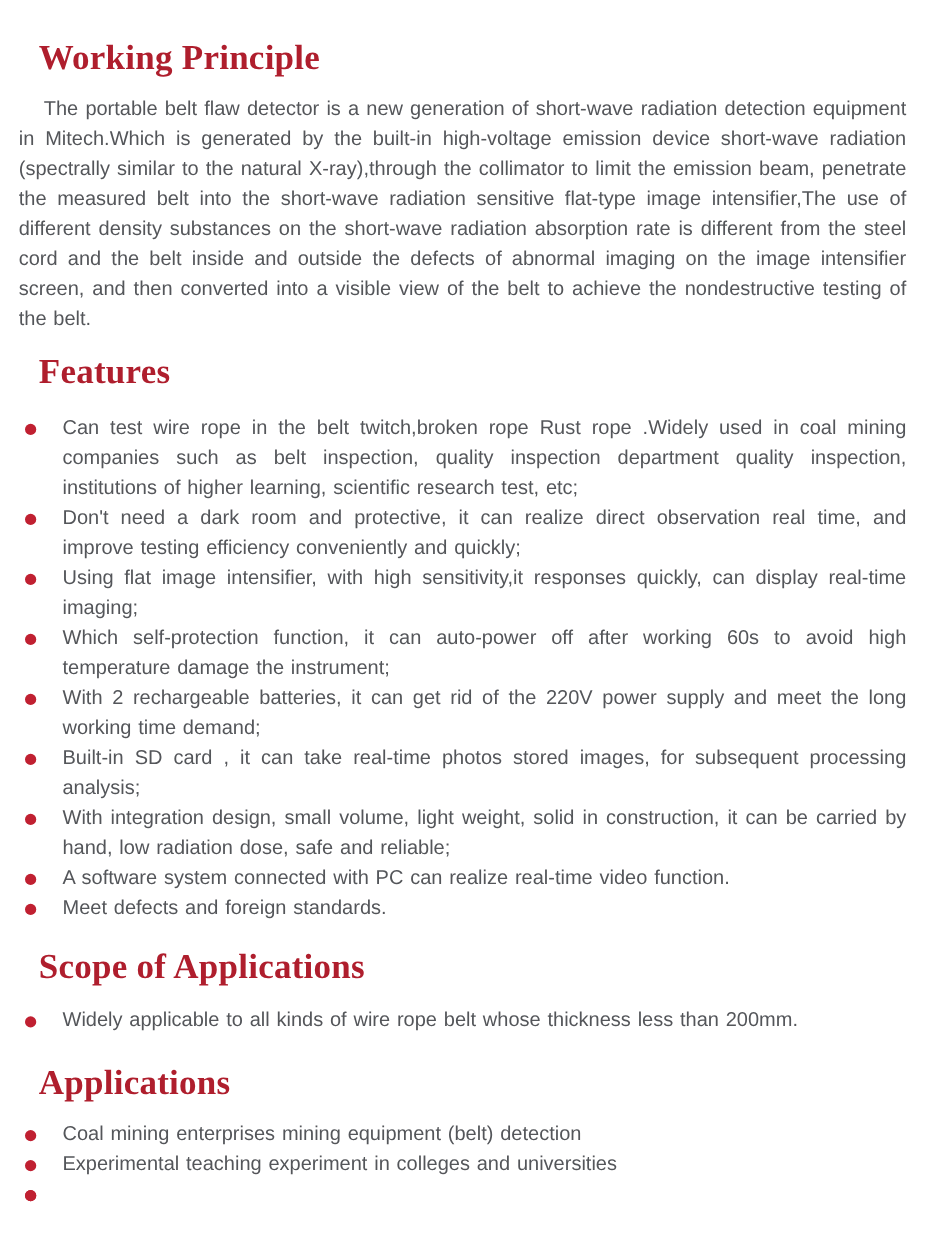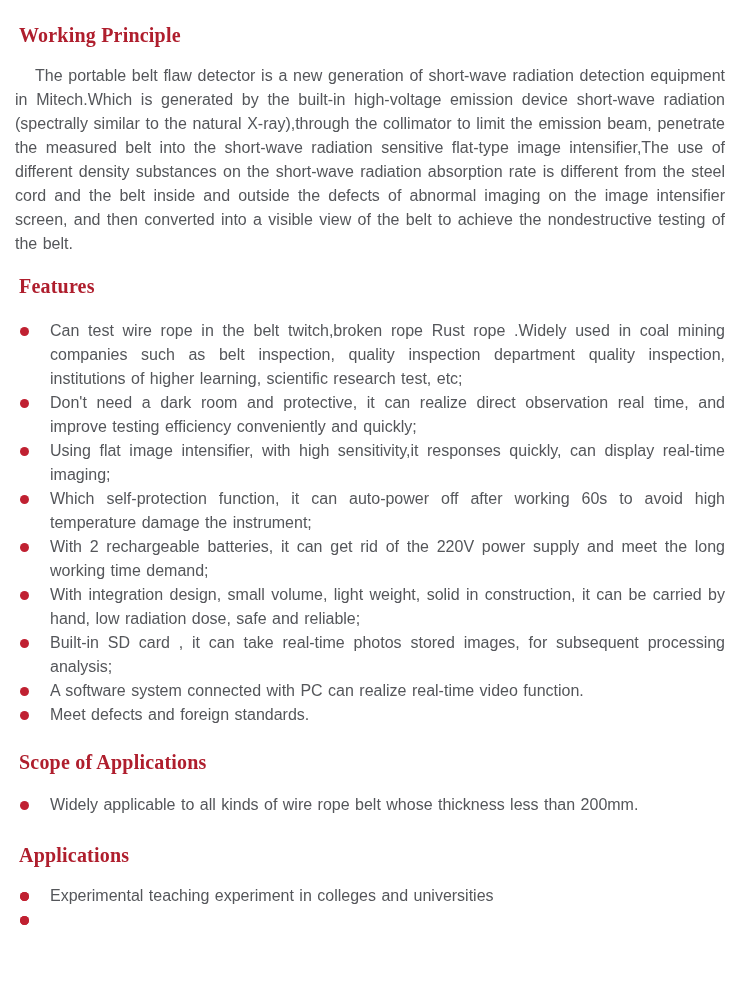--- a/index.html
+++ b/index.html
@@ -14,24 +14,24 @@
     box-sizing:border-box;
     padding:18px 25px 10px 15px;
     font-family:"Liberation Sans", sans-serif;
     font-size:16px;
     color:var(--body_text);
     -webkit-font-smoothing:antialiased;
   }
   .section-heading{
     font-family:"Liberation Serif", serif;
     font-weight:bold;
-    font-size:20px;
+    font-size:28px;
     line-height:26px;
     color:var(--heading);
-    margin:4px;
+    margin:16px;
     letter-spacing:0.2px;
   }
   .heading-gap-sm{margin-bottom:16px;}
   .body-paragraph{
     margin:0;
     line-height:24px;
     text-align:justify;
     text-indent:20px;
     word-spacing:1px;
   }
@@ -69,35 +69,35 @@
 </section>
 
 <section>
   <h2 class="section-heading h-features">Features</h2>
   <ul class="bullet-list">
       <li><span class="bullet"></span><span>Can test wire rope in the belt twitch,broken rope Rust rope .Widely used in coal mining companies such as belt inspection, quality inspection department quality inspection, institutions of higher learning, scientific research test, etc;</span></li>
       <li><span class="bullet"></span><span>Don't need a dark room and protective, it can realize direct observation real time, and improve testing efficiency conveniently and quickly;</span></li>
       <li><span class="bullet"></span><span>Using flat image intensifier, with high sensitivity,it responses quickly, can display real-time imaging;</span></li>
       <li><span class="bullet"></span><span>Which self-protection function, it can auto-power off after working 60s to avoid high temperature damage the instrument;</span></li>
       <li><span class="bullet"></span><span>With 2 rechargeable batteries, it can get rid of the 220V power supply and meet the long working time demand;</span></li>
+      <li><span class="bullet"></span><span>Built-in SD card , it can take real-time photos stored images, for subsequent processing analysis;</span></li>
       <li><span class="bullet"></span><span>With integration design, small volume, light weight, solid in construction, it can be carried by hand, low radiation dose, safe and reliable;</span></li>
-      <li><span class="bullet"></span><span>Built-in SD card , it can take real-time photos stored images, for subsequent processing analysis;</span></li>
       <li><span class="bullet"></span><span>A software system connected with PC can realize real-time video function.</span></li>
       <li><span class="bullet"></span><span>Meet defects and foreign standards.</span></li>
     </ul>
 </section>
 
 <section>
   <h2 class="section-heading h-scope">Scope of Applications</h2>
   <ul class="bullet-list">
       <li><span class="bullet"></span><span>Widely applicable to all kinds of wire rope belt whose thickness less than 200mm.</span></li>
     </ul>
 </section>
 
 <section>
   <h2 class="section-heading h-applications">Applications</h2>
   <ul class="bullet-list">
-      <li><span class="bullet"></span></li>
+      <li><span class="bullet"></span><span>Coal mining enterprises mining equipment (belt) detection</span></li>
       <li><span class="bullet"></span><span>Experimental teaching experiment in colleges and universities</span></li>
       <li><span class="bullet"></span></li>
       <li><span class="bullet"></span></li>
     </ul>
 </section>
 
 </body></html>

